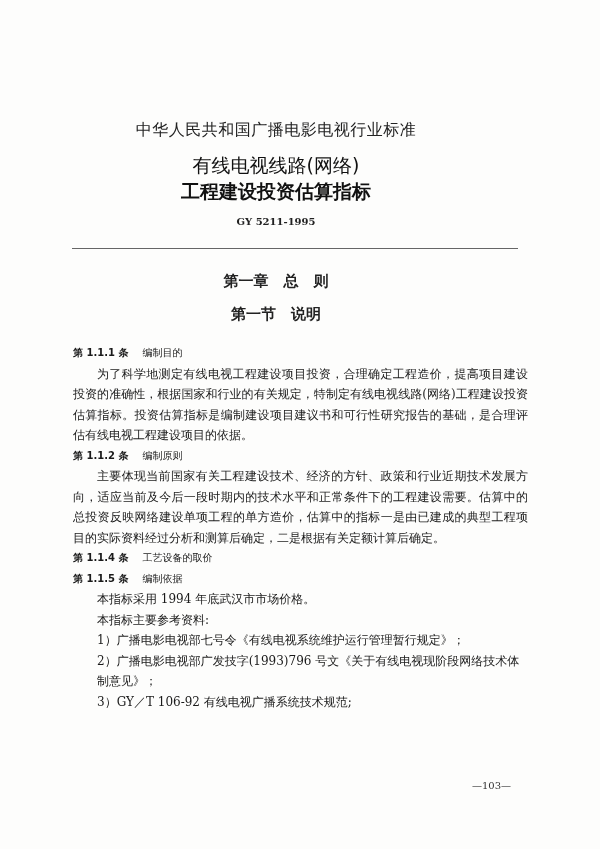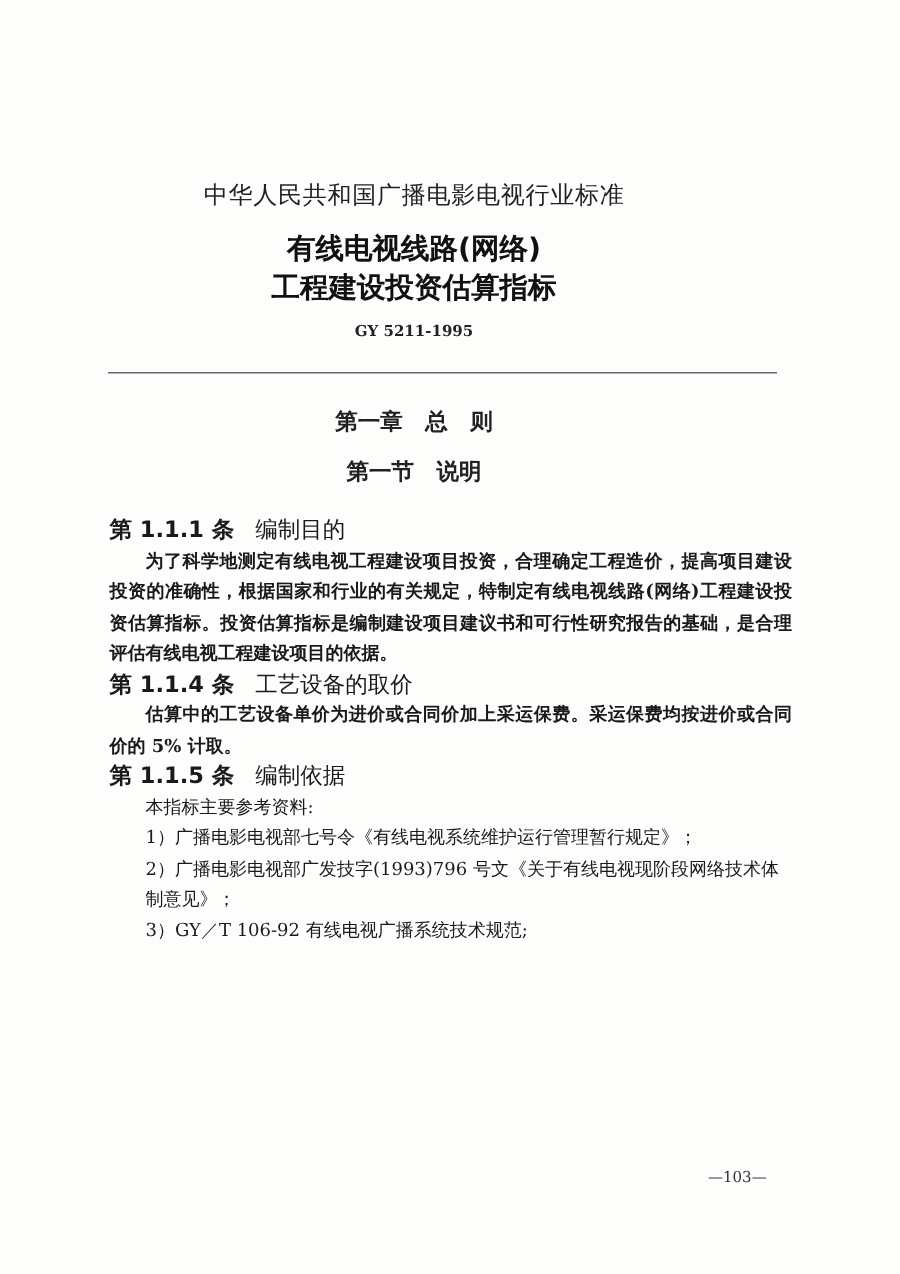--- a/index.html
+++ b/index.html
@@ -3,31 +3,31 @@
 <meta charset="utf-8">
 <style>
   html, body { margin: 0; padding: 0; }
   body {
     width: 600px; height: 849px; background: #fdfdfc; position: relative; overflow: hidden;
     font-family: "DejaVu Serif", "Liberation Serif", serif; color: #1a1a1a;
   }
   .abs { position: absolute; }
   .center { left: 0; width: 552px; text-align: center; }
   .agency { top: 120px; font-size: 16px; letter-spacing: 0.5px; color: #222; }
-  .title1 { top: 153px; font-size: 19px; font-weight: bold; font-family: "DejaVu Sans", sans-serif; color: #111; }
+  .title1 { top: 153px; font-size: 19px; font-weight: normal; font-family: "DejaVu Sans", sans-serif; color: #111; }
   .title2 { top: 179px; font-size: 19px; font-weight: bold; font-family: Liberation Sans, sans-serif; color: #111; }
   .code { top: 216px; font-size: 10px; font-weight: bold; color: #222; }
   .rule { top: 248px; left: 72px; width: 446px; height: 1px; background: #666; }
   .chapter { top: 272px; font-size: 15px; font-weight: bold; font-family: "DejaVu Sans", sans-serif; color: #222; text-align: center; }
   .section { top: 305px; font-size: 15px; font-weight: bold; font-family: "DejaVu Sans", sans-serif; color: #222; }
   .body { left: 73px; width: 455px; top: 343px; font-size: 12px; line-height: 20.5px; }
-  .article { font-weight: bold; font-family: "DejaVu Sans", sans-serif; font-size: 15px; }
+  .article { font-weight: bold; font-family: "DejaVu Sans", sans-serif; font-size: 10px; }
   .article .num { margin-right: 14px; }
   .article .ttl { font-weight: normal; }
-  .para { text-indent: 24px; text-align: justify; text-align-last: left; font-weight: bold; }
+  .para { text-indent: 24px; text-align: justify; text-align-last: left; }
   .line-indent { padding-left: 24px; }
   .pagenum { top: 780px; left: 472px; font-size: 10px; color: #333; }
 </style>
 </head>
 <body>
 
 <div class="abs center agency">中华人民共和国广播电影电视行业标准</div>
 <div class="abs center title1">有线电视线路(网络)</div>
 <div class="abs center title2">工程建设投资估算指标</div>
 <div class="abs center code">GY 5211-1995</div>
@@ -37,35 +37,41 @@
 <div class="abs center section">第一节　说明</div>
 
 <div class="abs body">
   <div>
     <div class="article">
       <span class="num">第 1.1.1 条</span><span class="ttl">编制目的</span>
     </div>
     <div class="para">为了科学地测定有线电视工程建设项目投资，合理确定工程造价，提高项目建设投资的准确性，根据国家和行业的有关规定，特制定有线电视线路(网络)工程建设投资估算指标。投资估算指标是编制建设项目建议书和可行性研究报告的基础，是合理评估有线电视工程建设项目的依据。</div>
   </div>
 
+  <div>
+    <div class="article">
+      <span class="num">第 1.1.2 条</span><span class="ttl">编制原则</span>
+    </div>
+    <div class="para">主要体现当前国家有关工程建设技术、经济的方针、政策和行业近期技术发展方向，适应当前及今后一段时期内的技术水平和正常条件下的工程建设需要。估算中的总投资反映网络建设单项工程的单方造价，估算中的指标一是由已建成的典型工程项目的实际资料经过分析和测算后确定，二是根据有关定额计算后确定。</div>
+  </div>
 
   <div>
   </div>
 
   <div>
     <div class="article">
       <span class="num">第 1.1.4 条</span><span class="ttl">工艺设备的取价</span>
     </div>
-    <div class="para">估算中的工艺设备单价为进价或合同价加上采运保费。采运保费均按进价或合同价的 5% 计取。</div>
   </div>
 
   <div>
     <div class="article">
       <span class="num">第 1.1.5 条</span><span class="ttl">编制依据</span>
     </div>
+    <div class="line-indent">本指标采用 1994 年底武汉市市场价格。</div>
     <div class="line-indent">本指标主要参考资料:</div>
     <div class="line-indent">1）广播电影电视部七号令《有线电视系统维护运行管理暂行规定》；</div>
     <div class="line-indent">2）广播电影电视部广发技字(1993)796 号文《关于有线电视现阶段网络技术体制意见》；</div>
     <div class="line-indent">3）GY／T 106-92 有线电视广播系统技术规范;</div>
   </div>
 </div>
 
 <div class="abs pagenum">—103—</div>
 
 </body></html>

